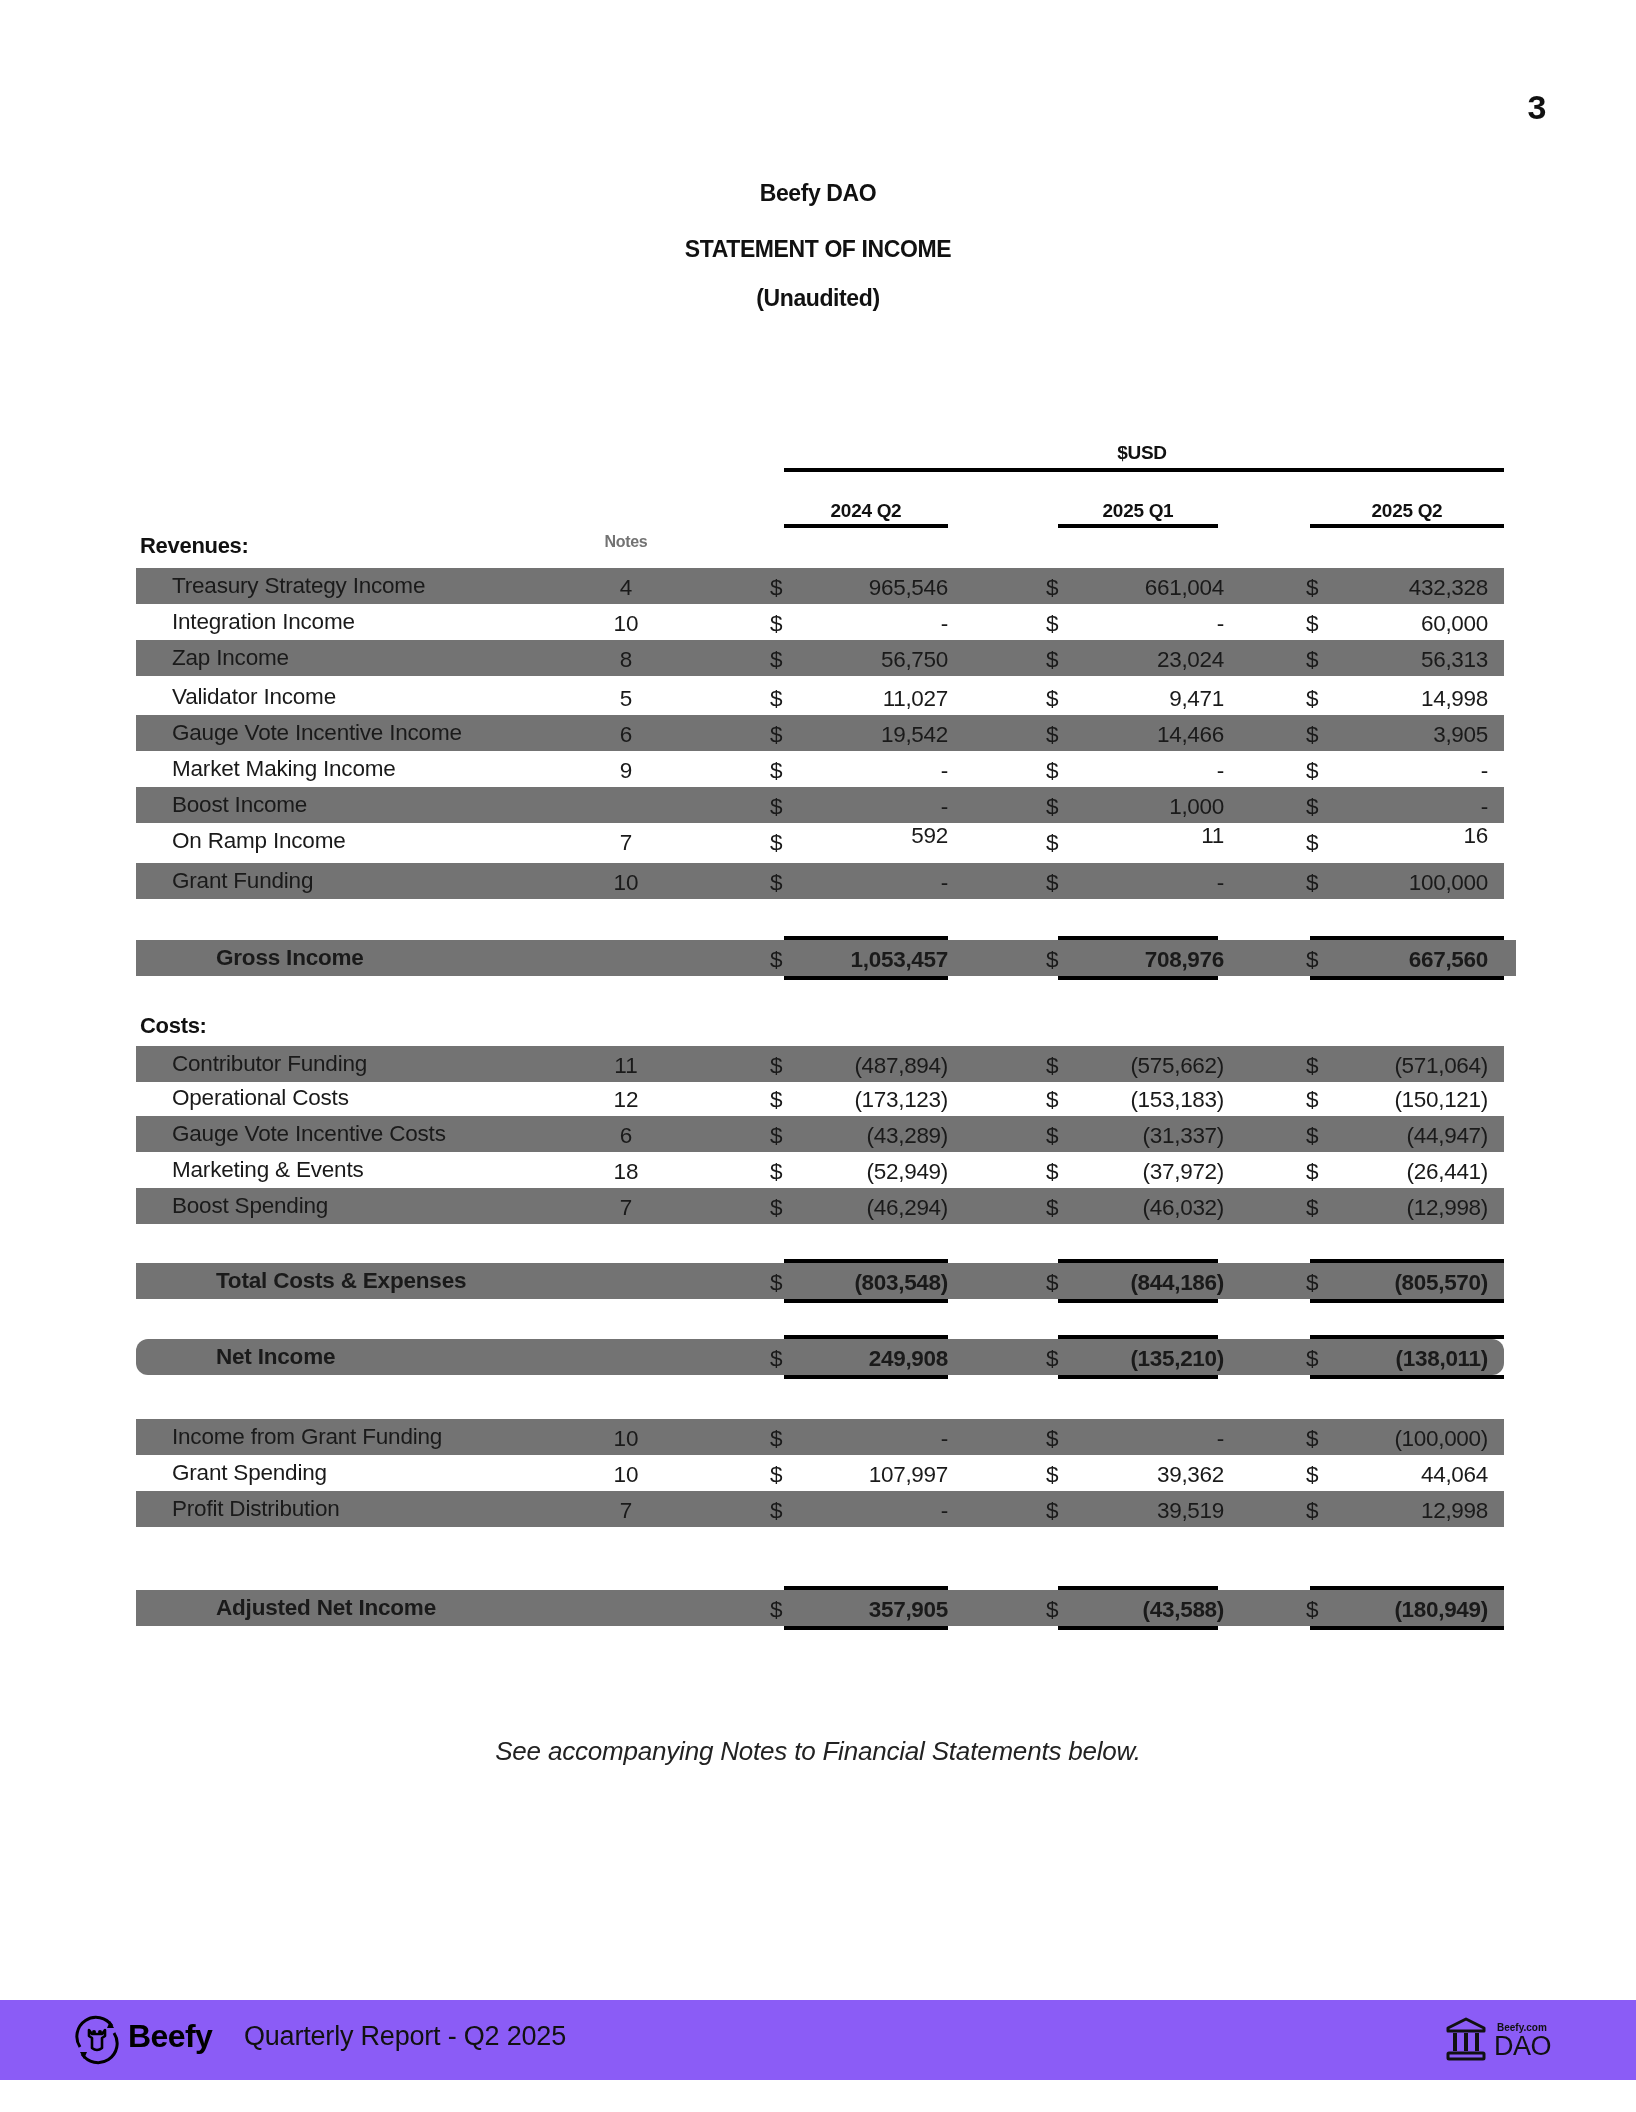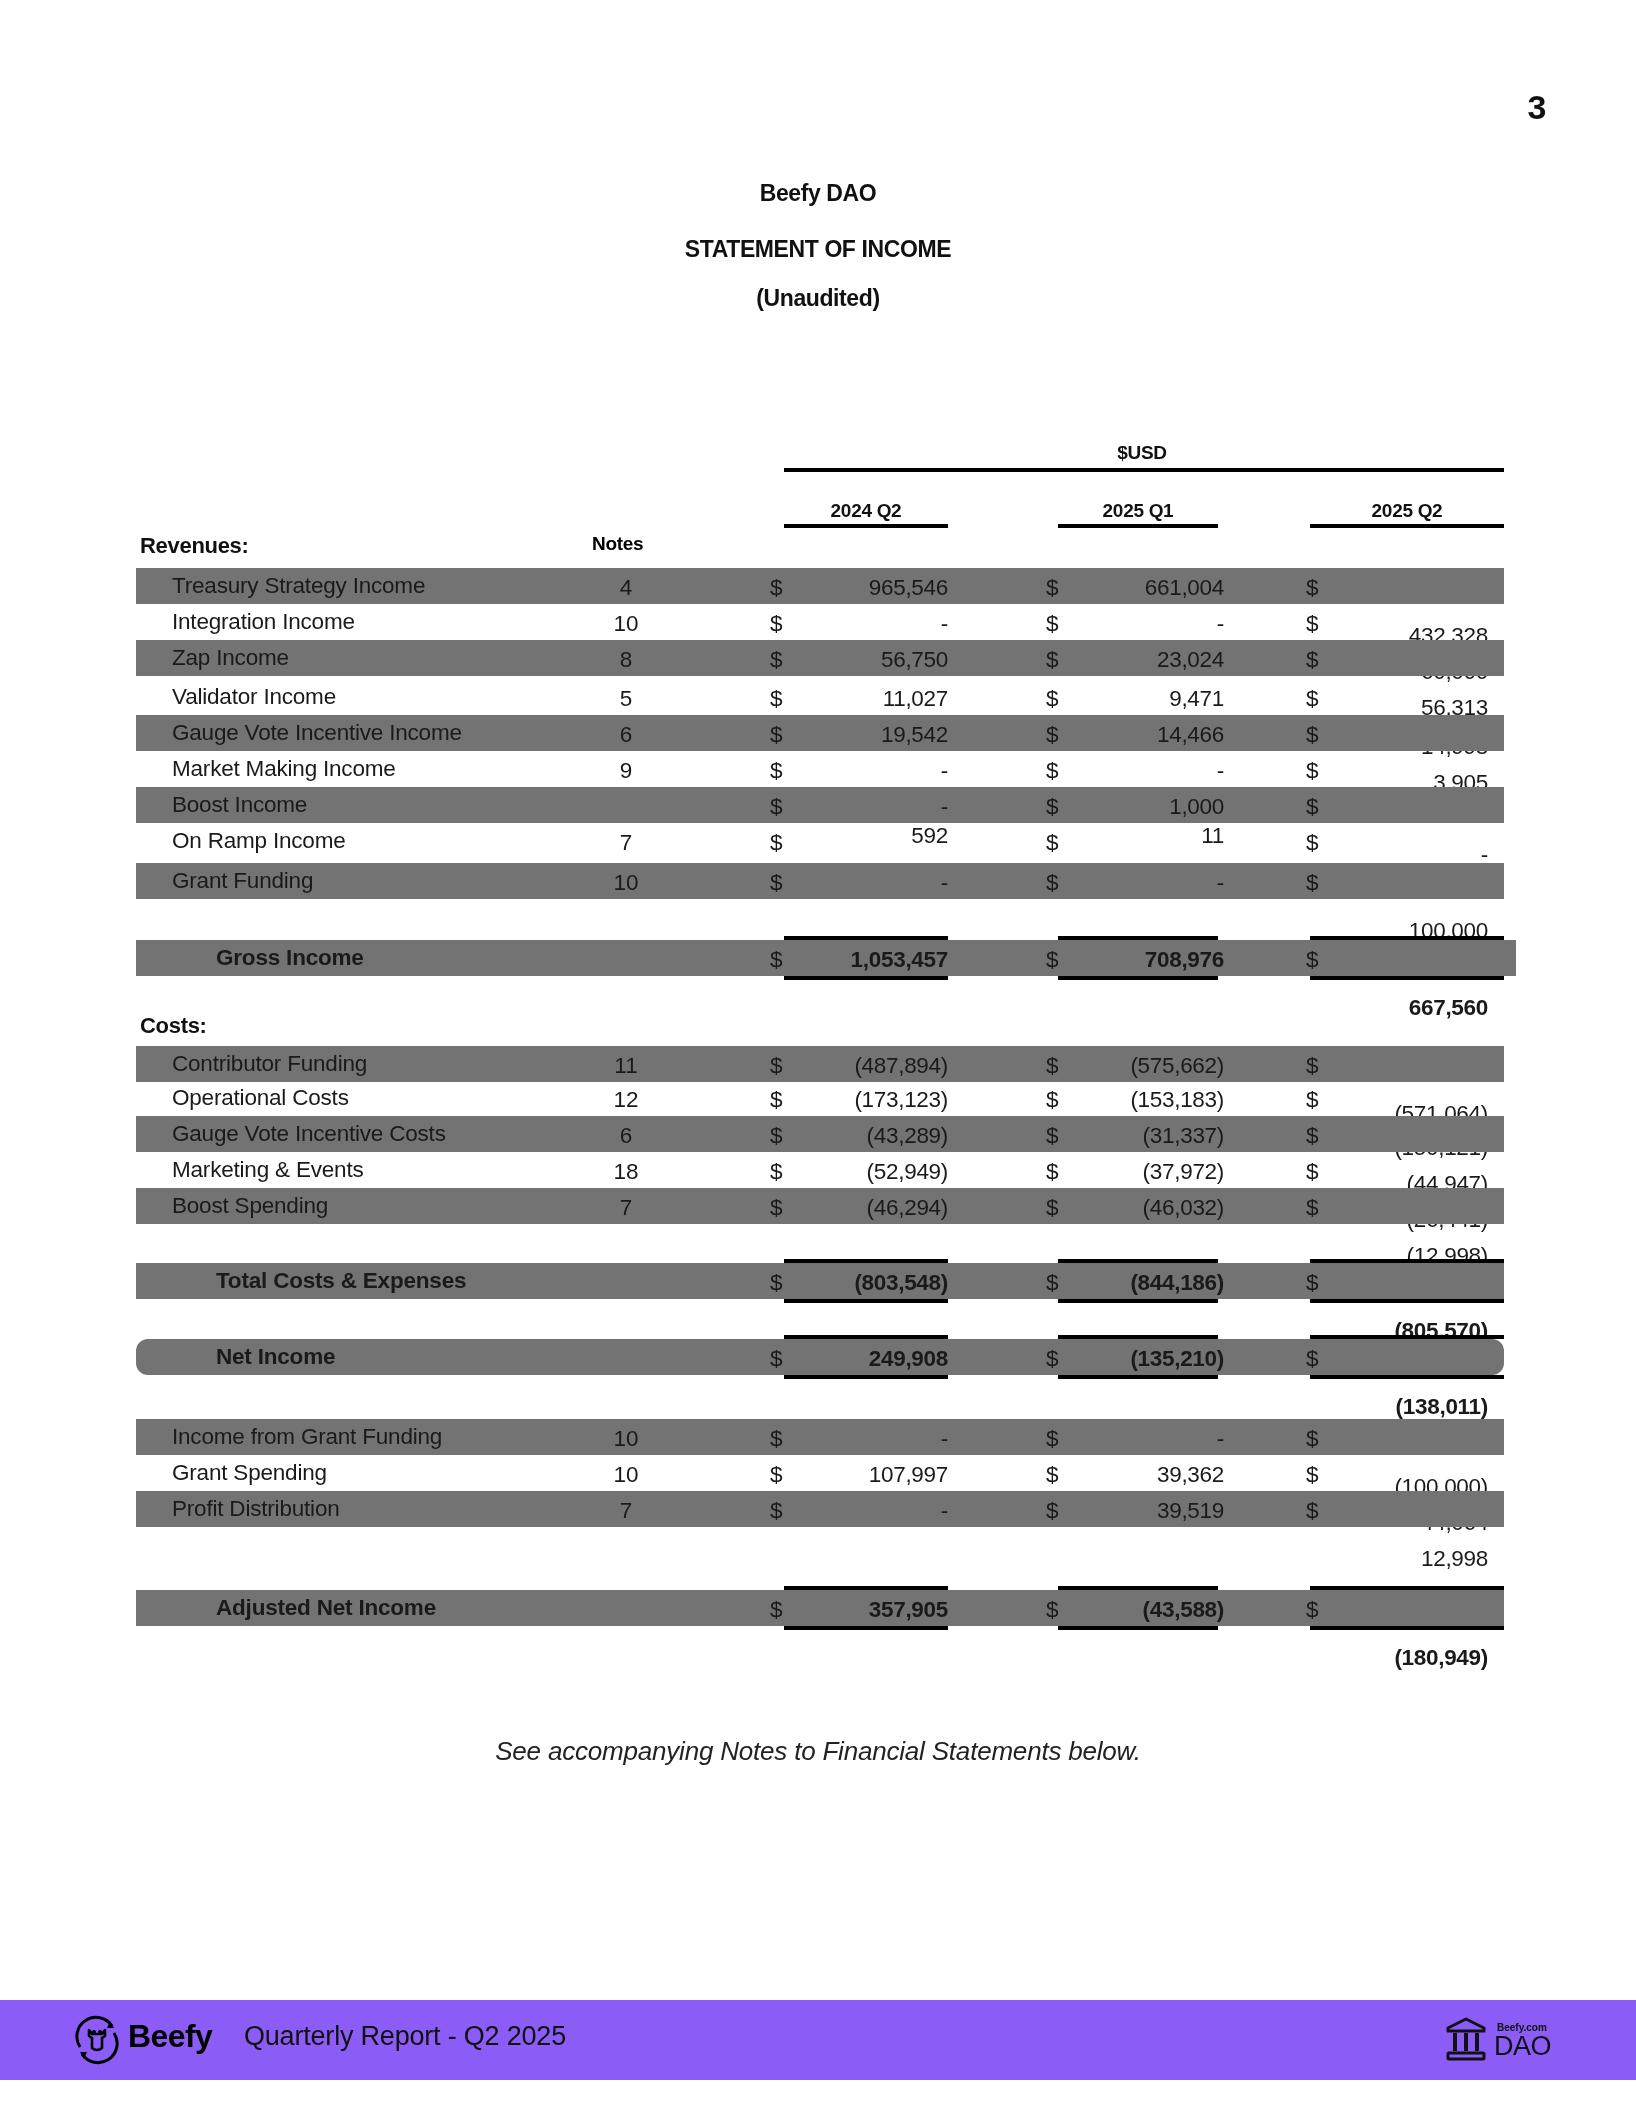--- a/index.html
+++ b/index.html
@@ -12,34 +12,34 @@
   .t1 { top:180px; } .t2 { top:236px; } .t3 { top:285px; }
 
   .usd-label { position:absolute; left:1062px; width:160px; top:442px; text-align:center;
                font-weight:bold; font-size:19px; letter-spacing:-0.3px; color:#111; }
   .usd-rule { position:absolute; left:784px; width:720px; top:468px; height:4px; background:#000; }
   .col-head { position:absolute; top:500px; text-align:center; font-weight:bold; font-size:19px;
               letter-spacing:-0.3px; color:#111; }
   .col-rule { position:absolute; top:524px; height:4px; background:#000; }
 
   .section-label { position:absolute; left:140px; font-weight:bold; font-size:22px; letter-spacing:-0.3px; color:#111; }
-  .notes-head { position:absolute; left:592px; width:68px; top:533px; 
-                font-weight:bold; font-size:19px; letter-spacing:-0.3px; color:#000000; }
+  .notes-head { position:absolute; left:592px; width:68px; top:533px; text-align:center;
+                font-weight:bold; font-size:16px; letter-spacing:-0.3px; color:#737373; }
 
   .row { position:absolute; left:136px; width:1368px; height:36px; }
   .row.shade { background:#737373; }
   .row .label { position:absolute; left:36px; top:5px; font-size:22.5px; letter-spacing:-0.2px; color:#1a1a1a; white-space:nowrap; }
   .row.total .label { left:80px; font-weight:bold; }
   .row .note { position:absolute; left:456px; width:68px; top:7px; text-align:center; font-size:22.5px; color:#1a1a1a; }
   .row .cur { position:absolute; top:7px; font-size:22.5px; color:#1a1a1a; }
   .row .val { position:absolute; top:7px; text-align:right; font-size:22.5px; letter-spacing:-0.3px; color:#1a1a1a; white-space:nowrap; }
   .row.total .val { font-weight:bold; }
   .row.hi .val { top:0px; }
   .c1 { left:634px; } .c2 { left:910px; } .c3 { left:1170px; }
-  .v1 { left:650px; width:162px; } .v2 { left:926px; width:162px; } .v3 { left:1186px; width:166px;margin-top:48px; }
+  .v1 { left:650px; width:162px; } .v2 { left:926px; width:162px; } .v3 { left:1186px; width:166px; }
   .rule { position:absolute; height:4px; background:#000; }
   .r1 { left:648px; width:164px; } .r2 { left:922px; width:160px; } .r3 { left:1174px; width:194px; }
   .rule.top { top:-4px; } .rule.bot { top:36px; }
 
   .footnote { position:absolute; left:0; width:1636px; top:1736px; text-align:center;
               font-style:italic; font-size:26px; color:#222; letter-spacing:-0.2px; }
 
   .footer { position:absolute; left:0; top:2000px; width:1636px; height:80px; background:#8b5cf6; }
   .footer .logo-icon { position:absolute; left:72px; top:15px; width:50px; height:50px; }
   .footer .brand { position:absolute; left:128px; top:18px; font-size:32px; font-weight:bold; color:#000; letter-spacing:-0.6px; }

